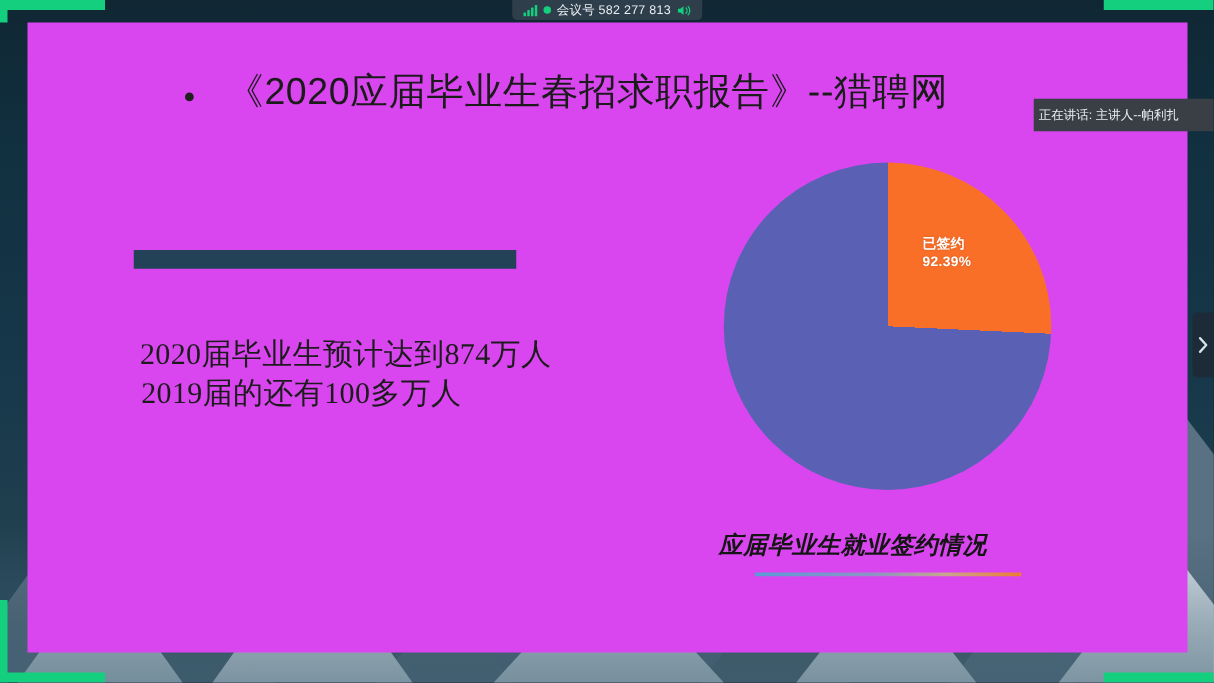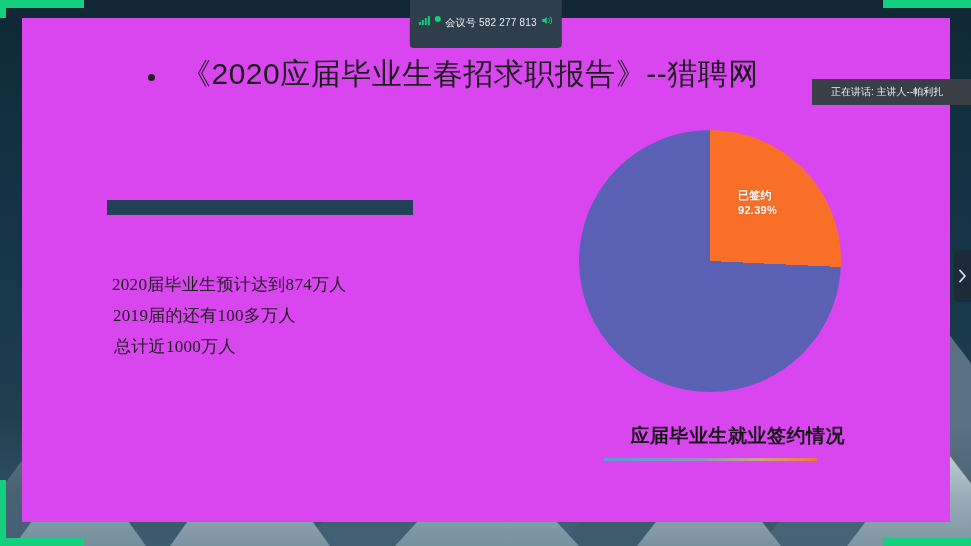--- a/index.html
+++ b/index.html
@@ -99,22 +99,23 @@
   .corner-bar.br { bottom: 0; right: 0; width: 88px; height: 8px; }
 
   
   .meeting-pill {
     position: absolute;
     top: 0;
     left: 50%;
     transform: translateX(-50%);
     height: 16px;
     display: flex;
+    align-items: center;
     gap: 5px;
-    padding: 16px 9px;
+    padding: 0 9px;
     background: #2f3e4b;
     border-radius: 0 0 4px 4px;
     color: #e8eef3;
     font-size: 10px;
     white-space: nowrap;
     z-index: 8;
   }
   .signal-icon {
     display: inline-flex;
     align-items: flex-end;
@@ -149,21 +150,21 @@
 
   
   .speaker-toast {
     position: absolute;
     top: 79px;
     right: 0;
     width: 140px;
     height: 26px;
     display: flex;
     align-items: center;
-    padding-left: 19px;
+    padding-left: 4px;
     background: #3a3f46;
     color: #e9edf1;
     font-size: 10px;
     white-space: nowrap;
     overflow: hidden;
     z-index: 8;
   }
 
   
   .edge-toggle {
@@ -237,21 +238,21 @@
   }
 
   .body-lines {
     position: absolute;
     left: 90px;
     top: 251px;
     font-family: "Liberation Serif", "DejaVu Serif", serif;
     color: #1c1c1c;
   }
   .body-line {
-    font-size: 17px;
+    font-size: 24px;
     line-height: 31px;
     white-space: nowrap;
     letter-spacing: .3px;
   }
   .body-line.l2 { padding-left: 1px; }
   .body-line.l3 { padding-left: 2px; }
 
   
   .chart-area {
     position: absolute;
@@ -279,21 +280,22 @@
     line-height: 15px;
     letter-spacing: .3px;
     text-shadow: 0 0 2px rgba(0,0,0,.18);
   }
   .pie-label .pct { font-size: 11px; }
   .pie-label.signed   { left: 159px; top: 58px;  width: 80px; }
   .pie-label.unsigned { left: 36px;  top: 168px; width: 80px; }
 
   .chart-caption {
     margin-top: 31px;
-    text-align: right;
+    text-align: left;
+    font-style: italic;
   }
   .chart-caption-text {
     font-size: 19px;
     font-weight: bold;
     color: #151515;
     letter-spacing: .5px;
     white-space: nowrap;
   }
   .chart-caption-rule {
     margin: 9px auto 0;
@@ -338,21 +340,20 @@
       <div class="slide-title">《2020应届毕业生春招求职报告》--猎聘网</div>
     </div>
 
     <div class="section-head">
       <div class="section-head-bar"></div>
     </div>
 
     <div class="body-lines">
       <div class="body-line l1">2020届毕业生预计达到874万人</div>
       <div class="body-line l2">2019届的还有100多万人</div>
-      <div class="body-line l3">总计近1000万人</div>
     </div>
 
     <div class="chart-area">
       <div class="pie-wrap">
         <div class="pie" id="pie-disc" style="background: conic-gradient(rgb(250, 111, 40) 0deg, rgb(250, 111, 40) 92.628deg, rgb(90, 97, 180) 92.628deg, rgb(90, 97, 180) 360deg);"></div>
 
         <div class="pie-label signed">
           <div>已签约</div>
           <div class="pct">92.39%</div>
         </div>

